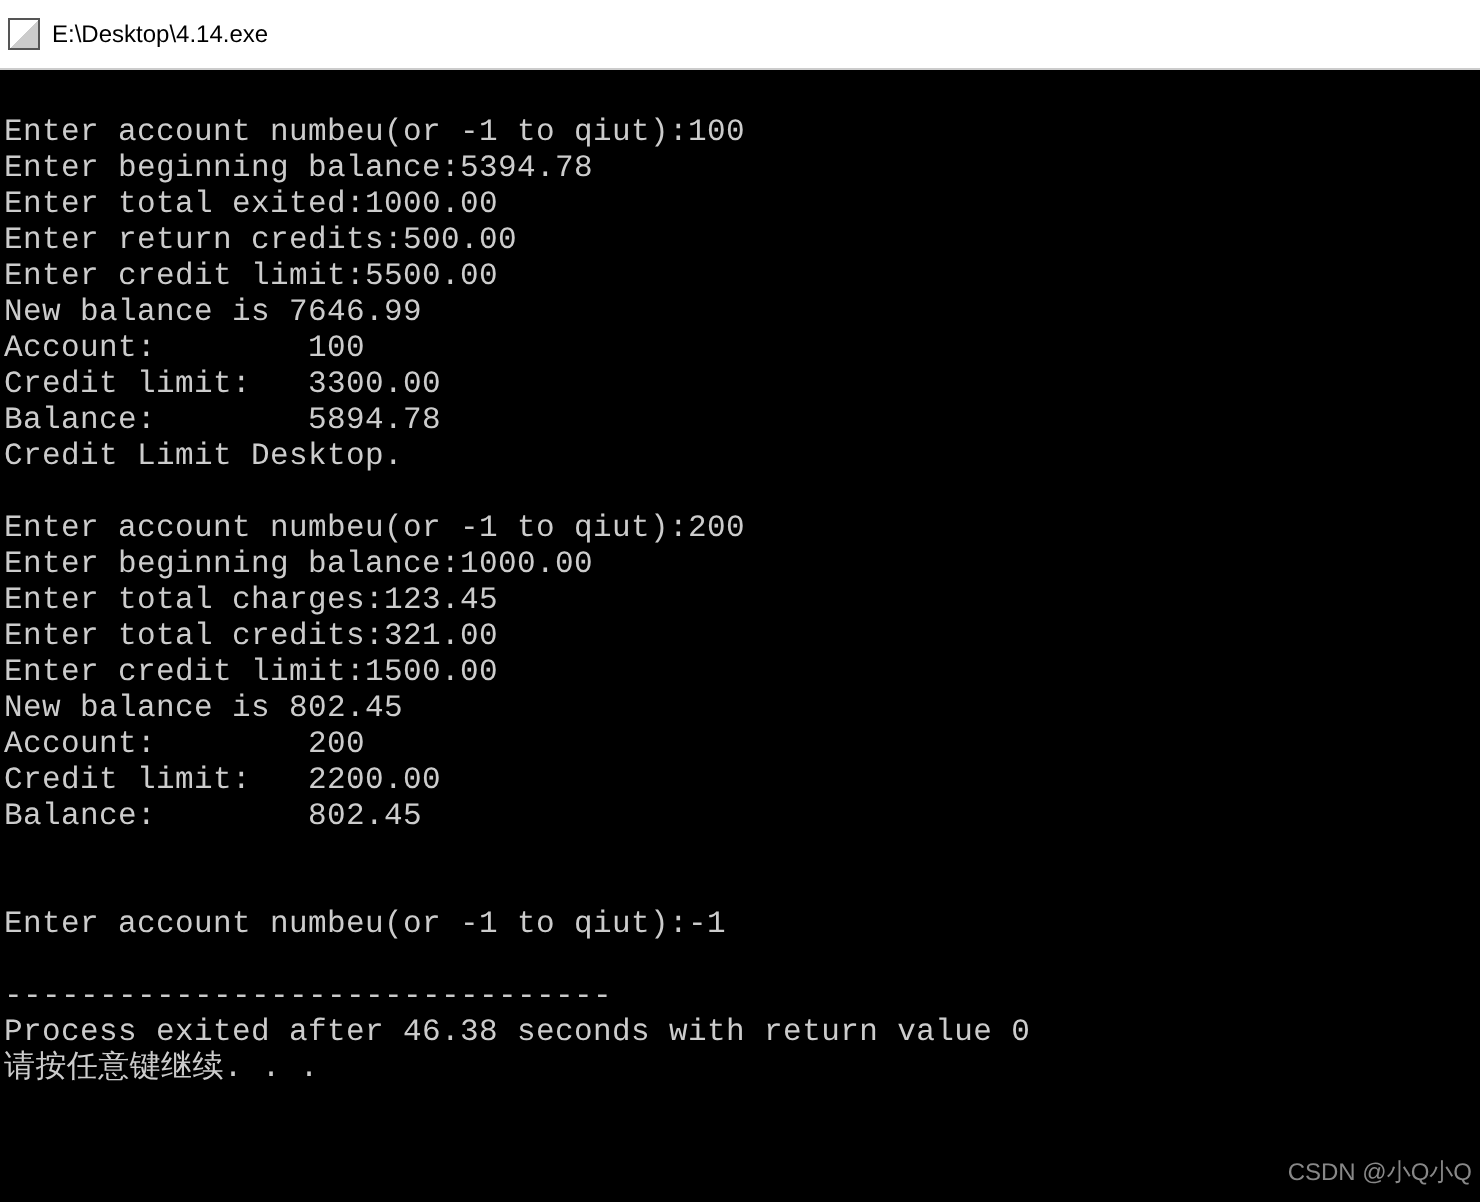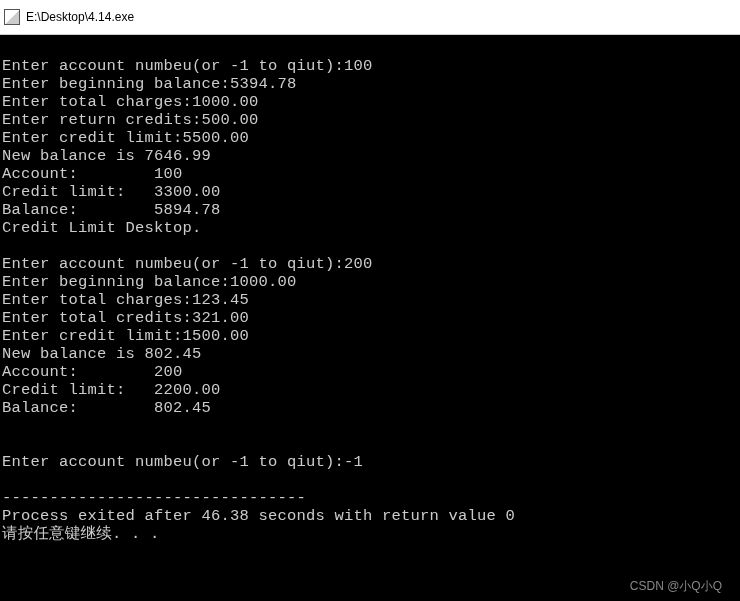--- a/index.html
+++ b/index.html
@@ -40,38 +40,38 @@
       color: #ccc;
       font-size: 15.5px;
       line-height: 18px;
       padding: 4px 2px;
       white-space: pre;
       letter-spacing: 0.2px;
     }
     .watermark {
       position: absolute;
       bottom: 6px;
-      right: 18px;
+      right: 4px;
       color: #888;
       font-family: "Segoe UI", sans-serif;
       font-size: 12px;
     }
   </style>
 </head>
 <body>
 
 <div class="titlebar">
   <div class="titlebar-icon"></div>
   <span class="titlebar-text">E:\Desktop\4.14.exe</span>
 </div>
 
 <div class="console">
 <span>Enter account numbeu(or -1 to qiut):100</span>
 <span>Enter beginning balance:5394.78</span>
-<span>Enter total charges:1000.00</span>
+<span>Enter total exited:1000.00</span>
 <span>Enter return credits:500.00</span>
 <span>Enter credit limit:5500.00</span>
 <span>New balance is 7646.99</span>
 <span>Account:        100</span>
 <span>Credit limit:   3300.00</span>
 <span>Balance:        5894.78</span>
 <span>Credit Limit Desktop.</span>
 <span></span>
 <span>Enter account numbeu(or -1 to qiut):200</span>
 <span>Enter beginning balance:1000.00</span>

